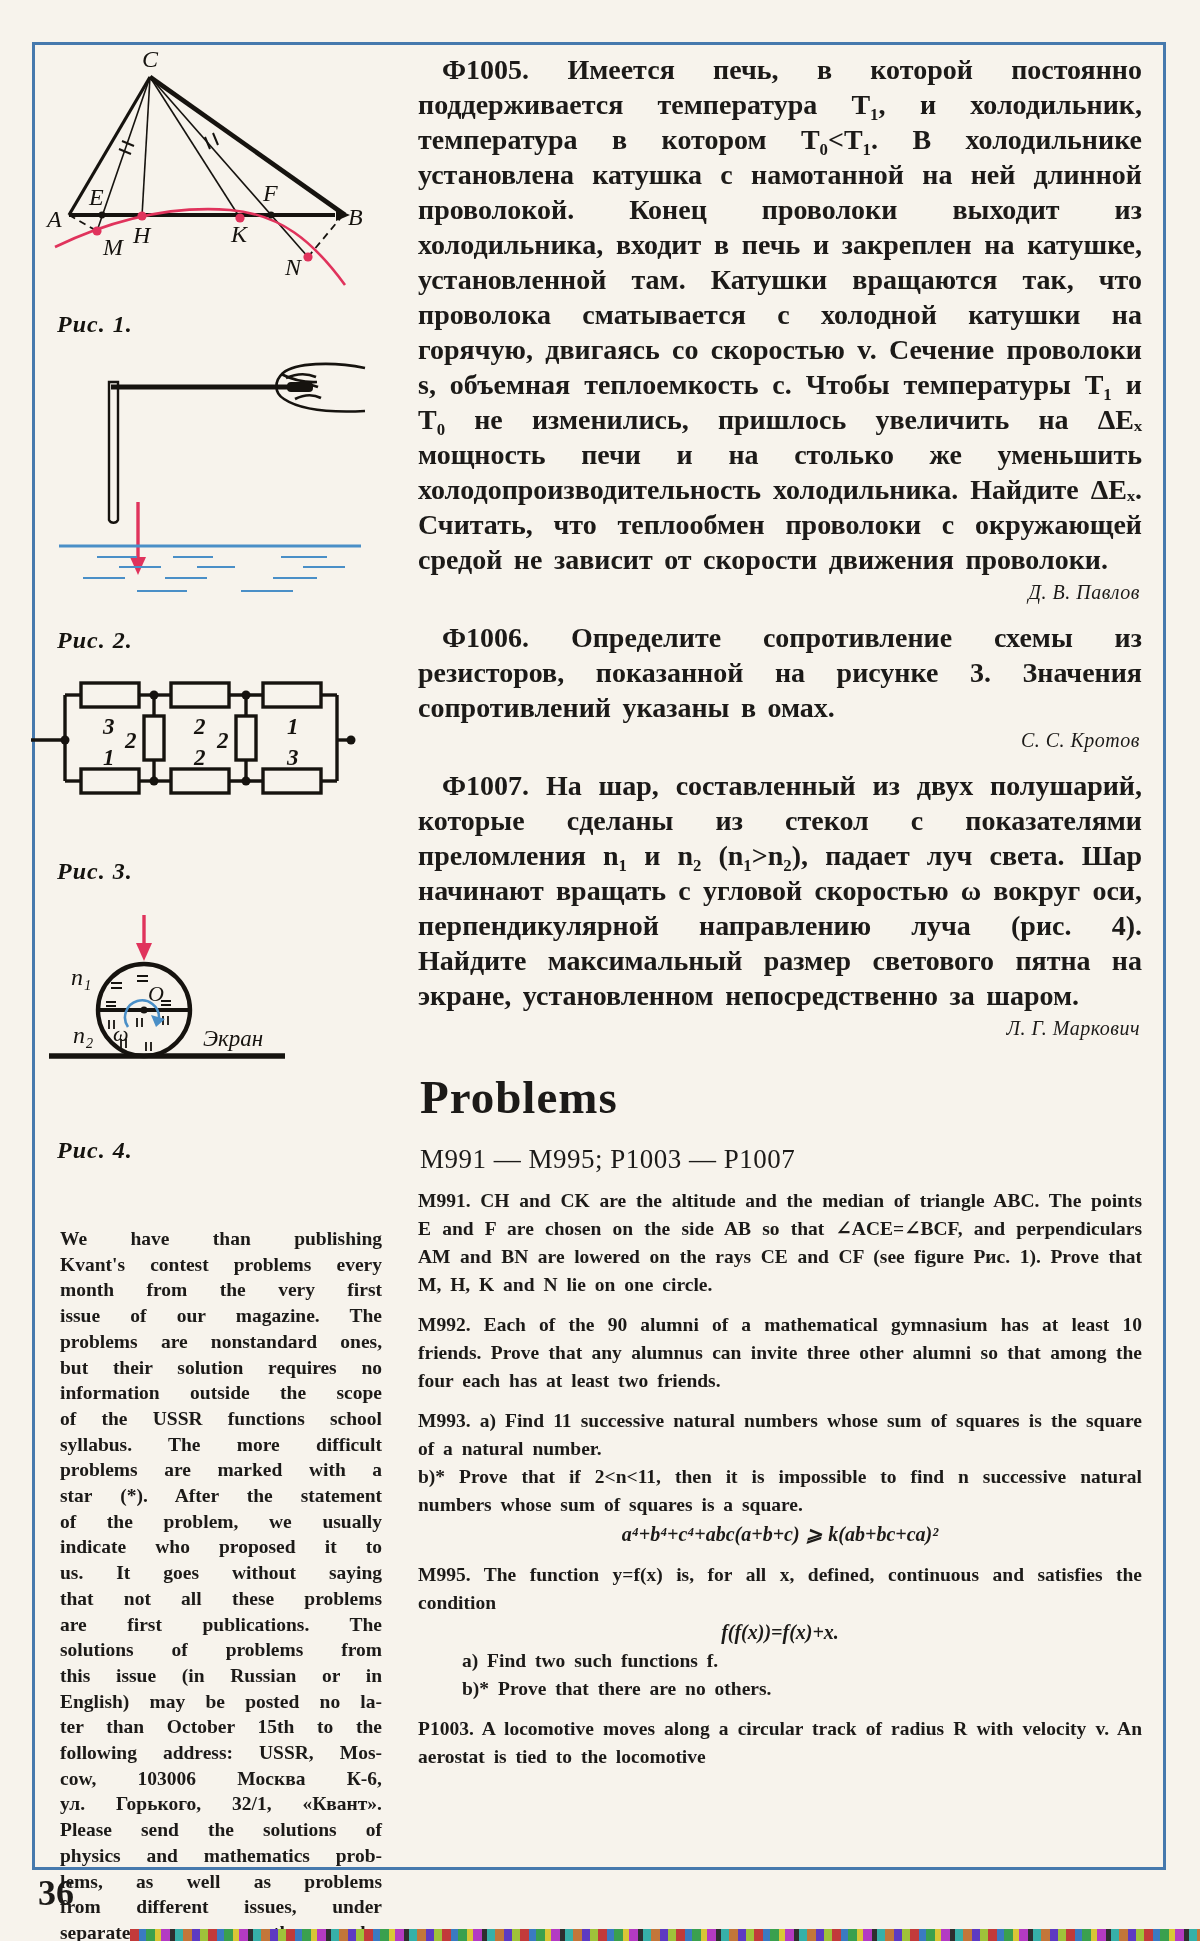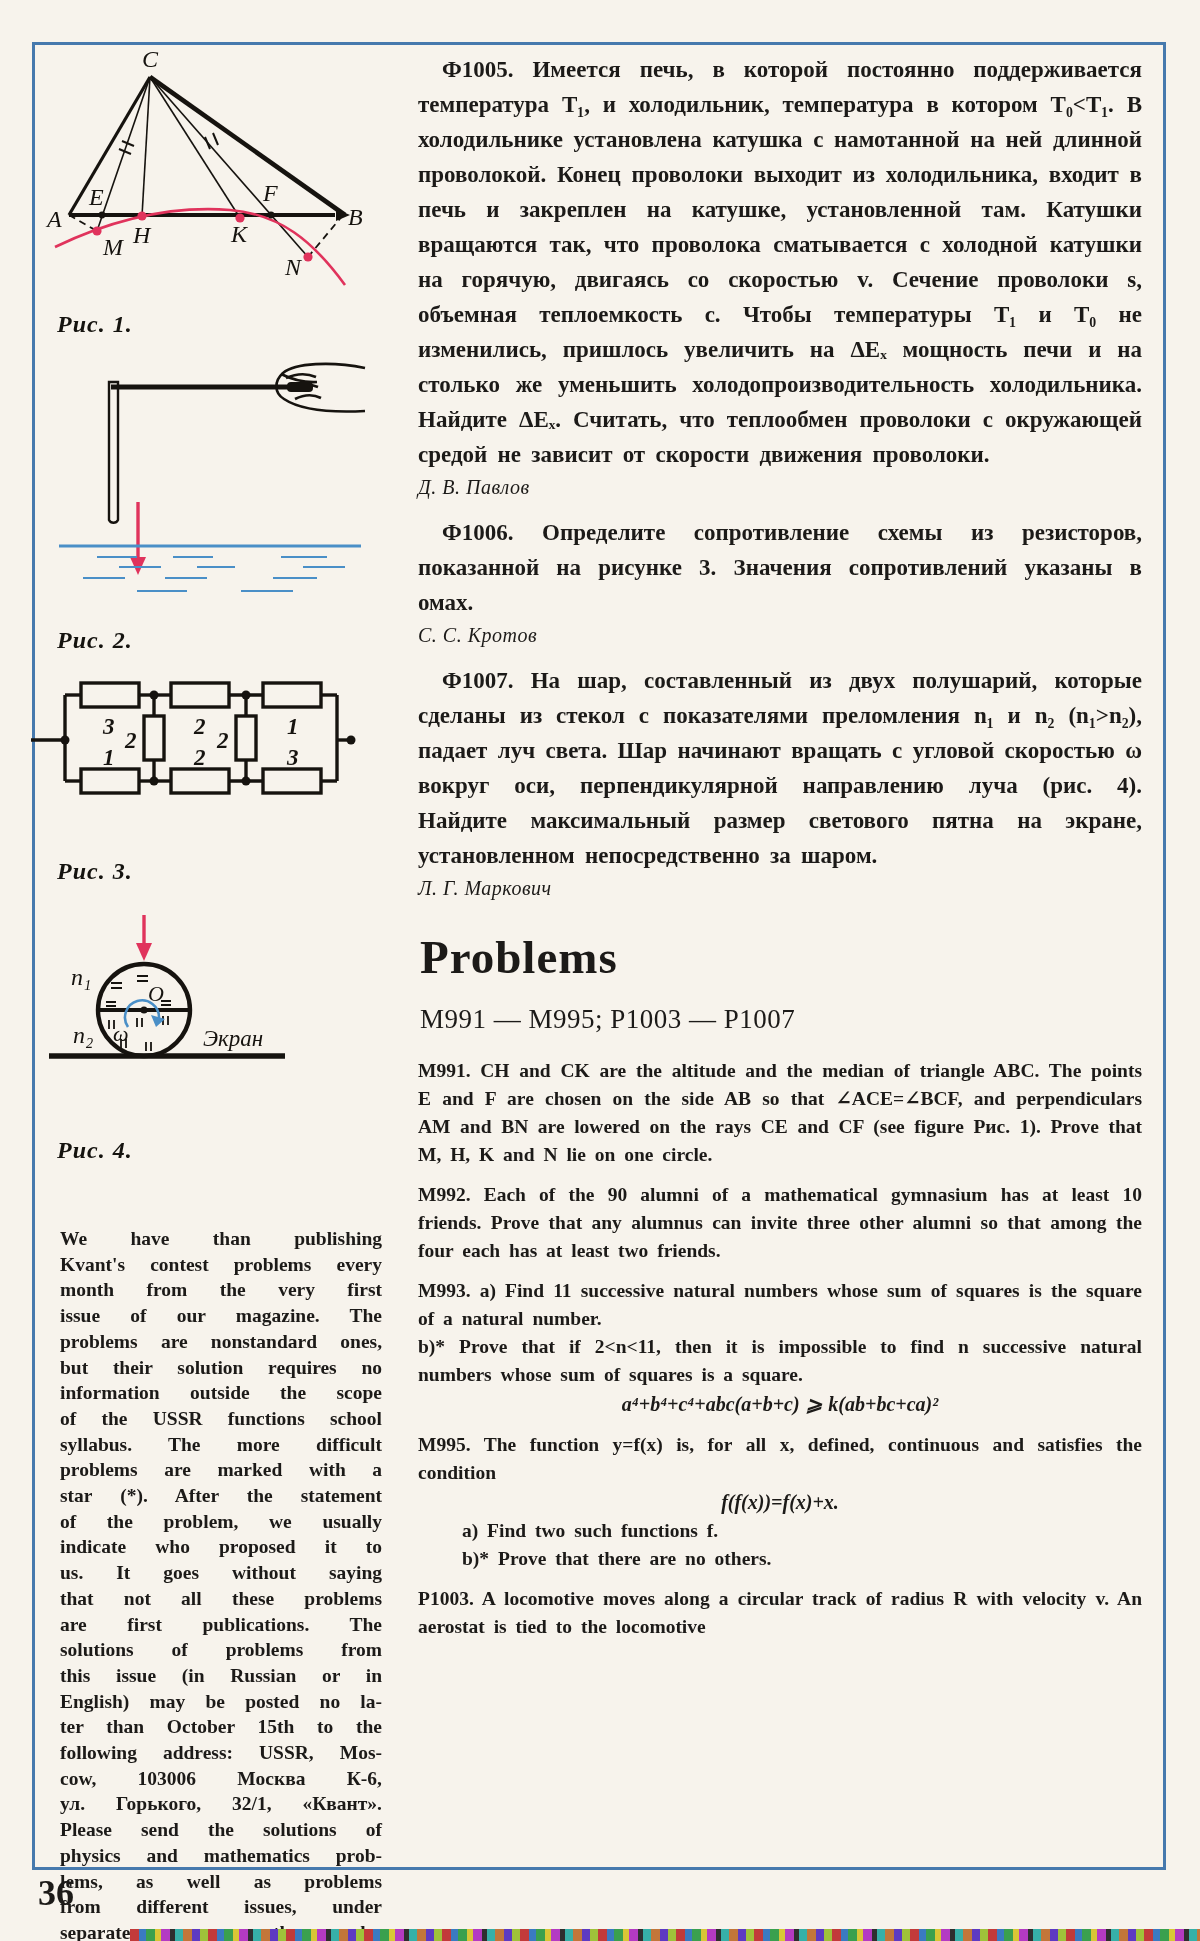--- a/index.html
+++ b/index.html
@@ -19,27 +19,27 @@
   
   .fig{position:relative;}
   .fig svg{display:block;}
   .fig-caption{
     font-style:italic;font-weight:bold;font-size:24px;color:#15130f;
     margin:22px 0 0 12px;letter-spacing:1px;
   }
   .svg-label{font-family:"Liberation Serif","DejaVu Serif",serif;font-style:italic;}
   
   .ru-problem{
-    font-size:23px;line-height:35px;font-weight:600;
+    font-size:28px;line-height:35px;font-weight:600;
     text-align:justify;word-spacing:4.5px;margin:0;
   }
   .ru-problem .indent{display:inline-block;width:24px;}
   .prob-id{font-weight:bold;}
   .author{
-    font-style:italic;font-size:20px;text-align:left;
+    font-style:italic;font-size:20px;text-align:right;
     margin:4px 2px 16px 0;font-weight:500;letter-spacing:.5px;
   }
   
   .problems-title{
     font-size:47px;font-weight:600;margin:30px 0 0 2px;letter-spacing:1px;
   }
   .range-heading{
     font-size:27px;font-weight:normal;margin:20px 0 0 2px;letter-spacing:.5px;
   }
   .en-problem{
@@ -285,21 +285,21 @@
 
   <p class="ru-problem"><span class="indent"></span><span class="prob-id">Ф1006.</span> <span>Определите сопротивление схемы из резисторов, показанной на рисунке 3. Значения сопротивлений указаны в омах.</span></p>
   <div class="author">С. С. Кротов</div>
 
   <p class="ru-problem"><span class="indent"></span><span class="prob-id">Ф1007.</span> <span>На шар, составленный из двух полушарий, которые сделаны из стекол с показателями преломления n₁ и n₂ (n₁&gt;n₂), падает луч света. Шар начинают вращать с угловой скоростью ω вокруг оси, перпендикулярной направлению луча (рис. 4). Найдите максимальный размер светового пятна на экране, установленном непосредственно за шаром.</span></p>
   <div class="author">Л. Г. Маркович</div>
 
   <h1 class="problems-title">Problems</h1>
   <h2 class="range-heading">M991 — M995; P1003 — P1007</h2>
 
-  <p class="en-problem" style="margin-top:22px;"><span class="prob-id">M991.</span> <span>CH and CK are the altitude and the median of triangle ABC. The points E and F are chosen on the side AB so that ∠ACE=∠BCF, and perpendiculars AM and BN are lowered on the rays CE and CF (see figure Рис. 1). Prove that M, H, K and N lie on one circle.</span></p>
+  <p class="en-problem" style="margin-top:12px;"><span class="prob-id">M991.</span> <span>CH and CK are the altitude and the median of triangle ABC. The points E and F are chosen on the side AB so that ∠ACE=∠BCF, and perpendiculars AM and BN are lowered on the rays CE and CF (see figure Рис. 1). Prove that M, H, K and N lie on one circle.</span></p>
 
   <p class="en-problem"><span class="prob-id">M992.</span> <span>Each of the 90 alumni of a mathematical gymnasium has at least 10 friends. Prove that any alumnus can invite three other alumni so that among the four each has at least two friends.</span></p>
 
   <p class="en-problem"><span class="prob-id">M993.</span> <span>a) Find 11 successive natural numbers whose sum of squares is the square of a natural number.</span><br>
     <span>b)* Prove that if 2&lt;n&lt;11, then it is impossible to find n successive natural numbers whose sum of squares is a square.</span></p>
 
   <div class="formula">a⁴+b⁴+c⁴+abc(a+b+c) ⩾ k(ab+bc+ca)²</div>
 
   <p class="en-problem"><span class="prob-id">M995.</span> <span>The function y=f(x) is, for all x, defined, continuous and satisfies the condition</span></p>
   <div class="formula">f(f(x))=f(x)+x.</div>

